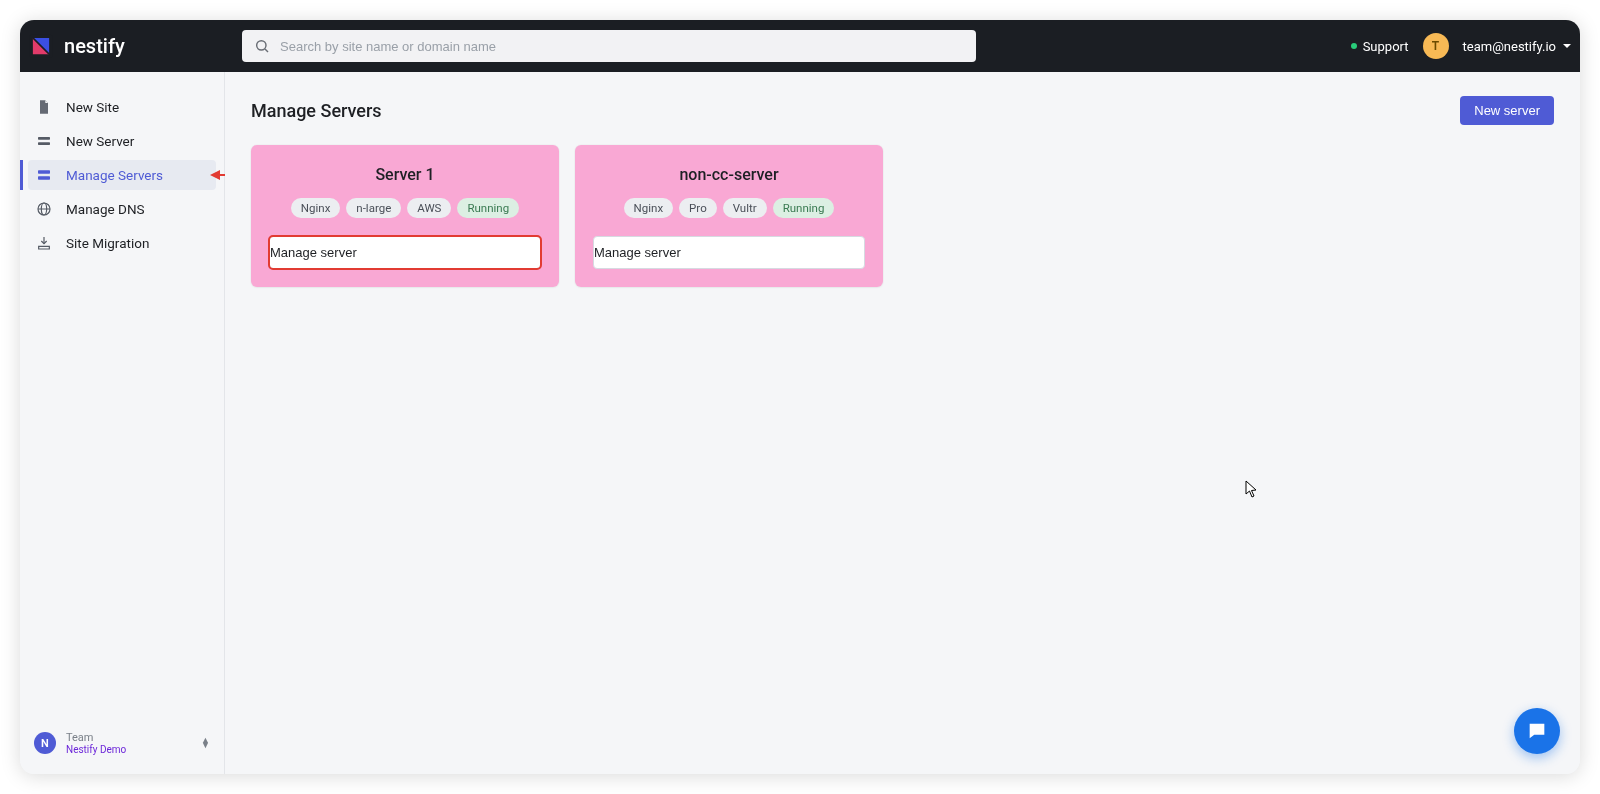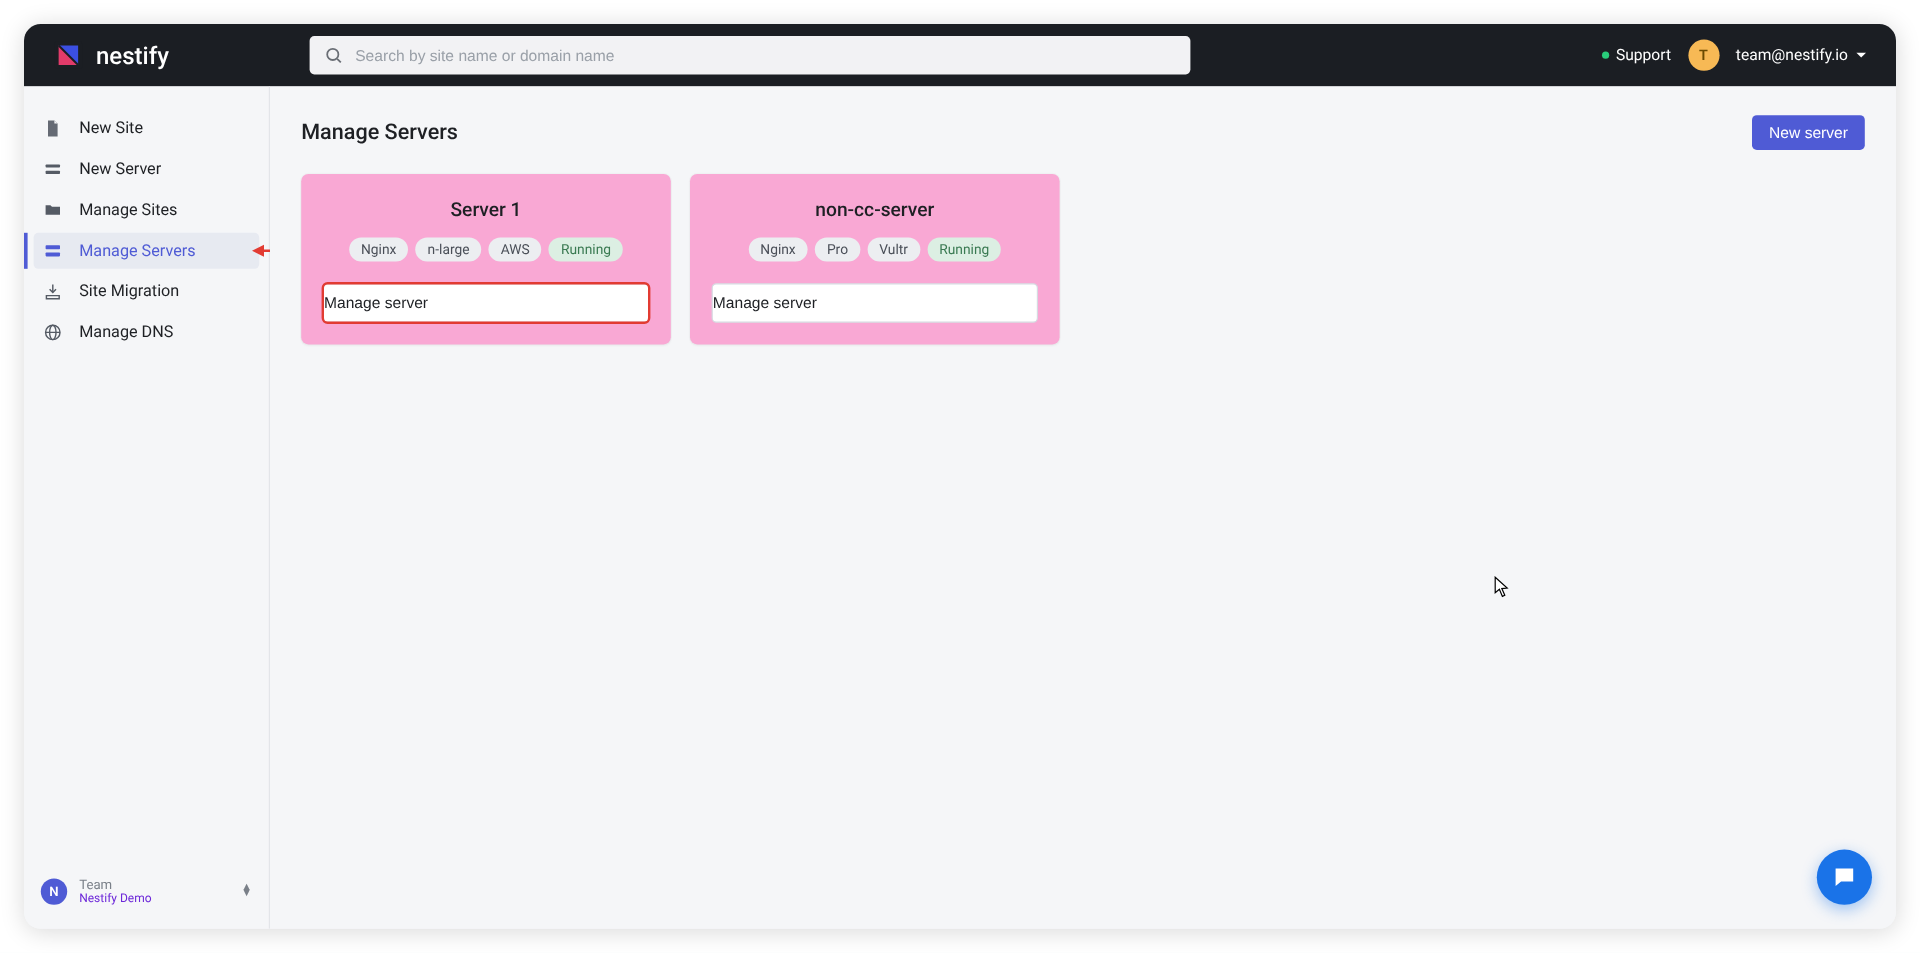--- a/index.html
+++ b/index.html
@@ -21,21 +21,21 @@
     flex-direction: column;
     background: #f5f6f8;
     position: relative;
   }
   
   .header {
     background: #1b1e23;
     height: 52px;
     display: flex;
     align-items: center;
-    padding: 0 24px;
+    padding: 0 8px;
     color: #fff;
     flex-shrink: 0;
   }
   .logo {
     display: flex;
     align-items: center;
     gap: 10px;
     width: 190px;
   }
   .logo-mark {
@@ -264,63 +264,55 @@
         <li class="nav-item">
           <span class="ic">
             <svg viewBox="0 0 24 24" width="16" height="16" fill="currentColor">
                 <rect x="3" y="6" width="18" height="4" rx="1"></rect>
                 <rect x="3" y="14" width="18" height="4" rx="1"></rect>
               </svg>
           </span>
           <span>New Server</span>
         </li>
 
-        <li class="nav-item">
-          <span class="ic">
-            <svg viewBox="0 0 24 24" width="16" height="16" fill="currentColor">
-                <path d="M3 6h6l2 2h10v10H3z"></path>
-              </svg>
-          </span>
-          <span>Manage Sites</span>
-        </li>
 
         <li class="nav-item active">
           <span class="ic">
             <svg viewBox="0 0 24 24" width="16" height="16" fill="currentColor">
                 <rect x="3" y="5" width="18" height="5" rx="1"></rect>
                 <rect x="3" y="14" width="18" height="5" rx="1"></rect>
               </svg>
           </span>
           <span>Manage Servers</span>
           <svg class="arrow-annot" width="44" height="14" viewBox="0 0 44 14">
             <line x1="44" y1="7" x2="8" y2="7" stroke="#e23b32" stroke-width="2"></line>
             <path d="M0 7 L10 2 L10 12 Z" fill="#e23b32"></path>
           </svg>
         </li>
 
         <li class="nav-item">
           <span class="ic">
             <svg viewBox="0 0 24 24" width="16" height="16" fill="none" stroke="currentColor" stroke-width="1.8">
+                <circle cx="12" cy="12" r="9"></circle>
+                <ellipse cx="12" cy="12" rx="4" ry="9"></ellipse>
+                <line x1="3" y1="12" x2="21" y2="12"></line>
+              </svg>
+          </span>
+          <span>Manage DNS</span>
+        </li>
+
+        <li class="nav-item">
+          <span class="ic">
+            <svg viewBox="0 0 24 24" width="16" height="16" fill="none" stroke="currentColor" stroke-width="1.8">
                 <path d="M12 3v10"></path>
                 <path d="M8 9l4 4 4-4"></path>
                 <path d="M4 17h16v4H4z"></path>
               </svg>
           </span>
           <span>Site Migration</span>
-        </li>
-
-        <li class="nav-item">
-          <span class="ic">
-            <svg viewBox="0 0 24 24" width="16" height="16" fill="none" stroke="currentColor" stroke-width="1.8">
-                <circle cx="12" cy="12" r="9"></circle>
-                <ellipse cx="12" cy="12" rx="4" ry="9"></ellipse>
-                <line x1="3" y1="12" x2="21" y2="12"></line>
-              </svg>
-          </span>
-          <span>Manage DNS</span>
         </li>
       </ul>
 
       <div class="sidebar-footer">
         <div class="team-badge">
           <span>N</span>
         </div>
         <div class="team-info">
           <span class="team-label">Team</span>
           <span class="team-name">Nestify Demo</span>

